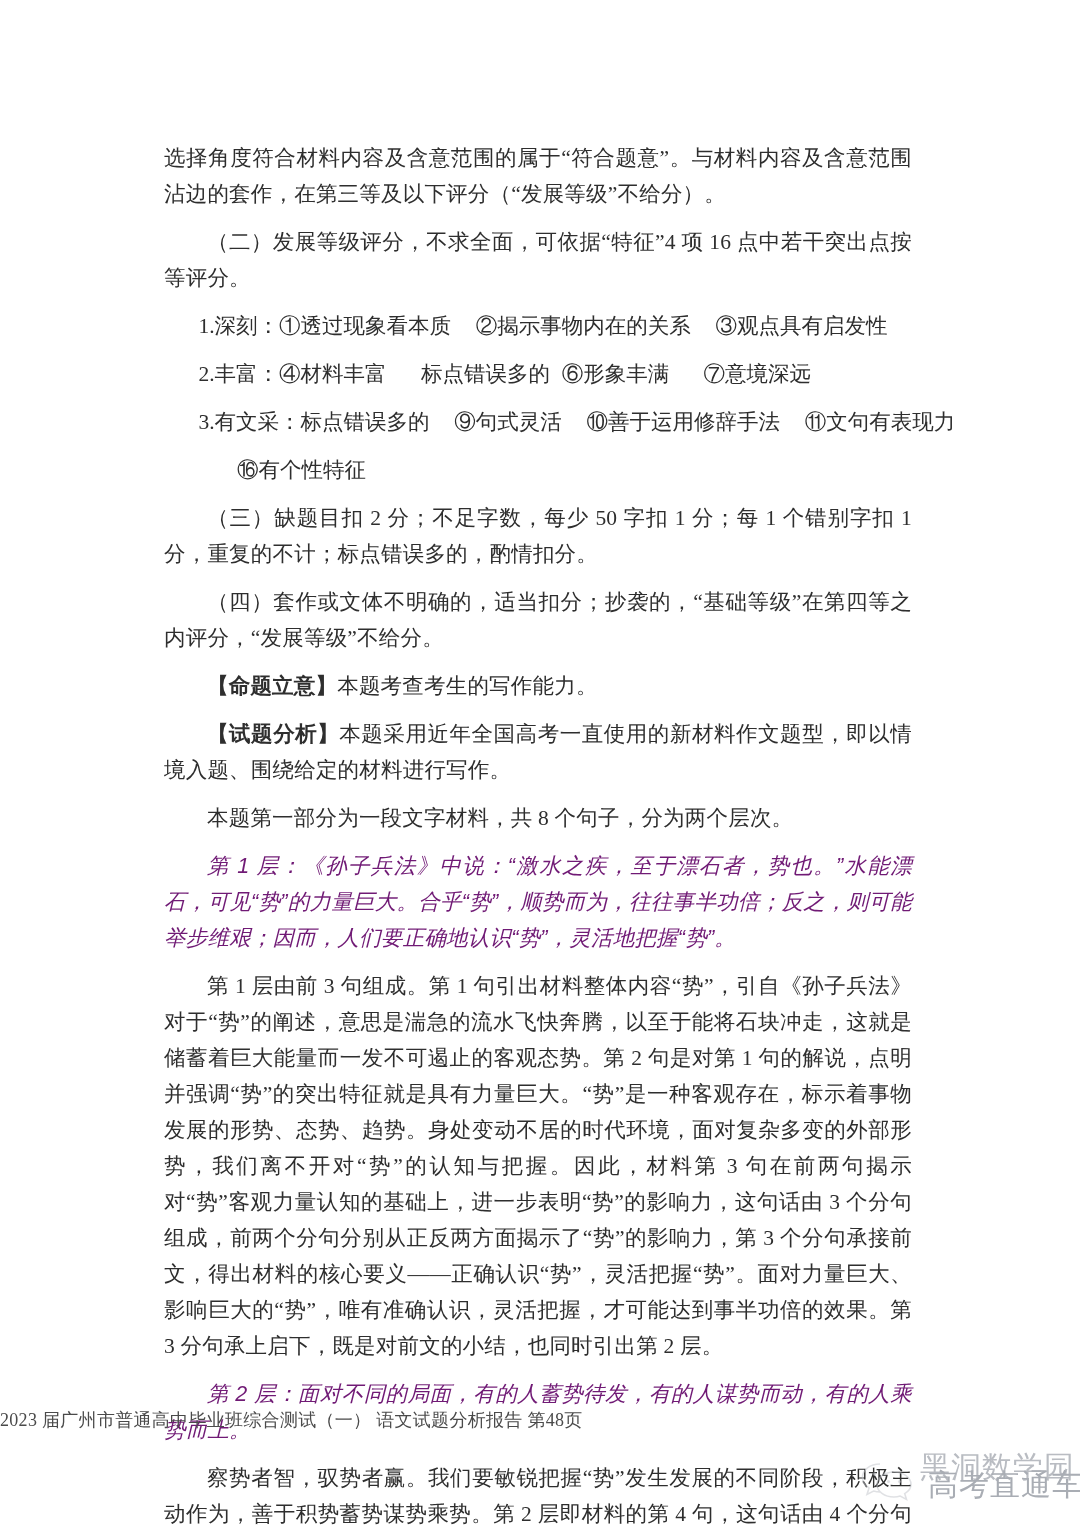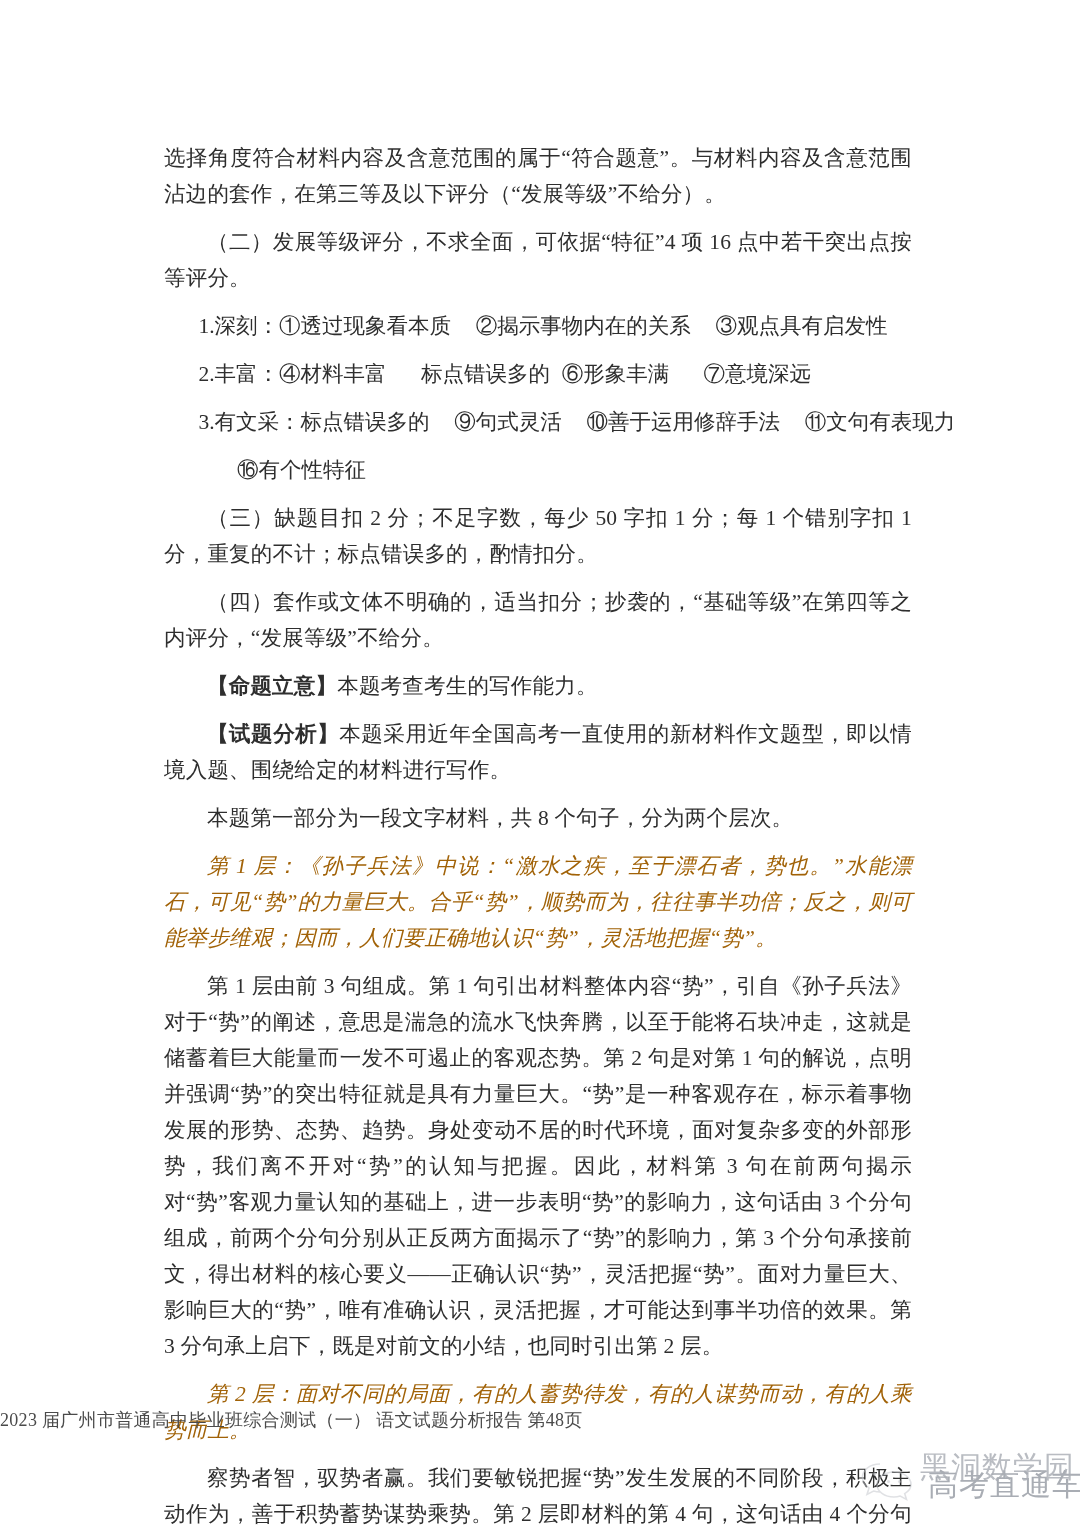--- a/index.html
+++ b/index.html
@@ -28,23 +28,23 @@
     margin: 12px;
     text-align: justify;
     text-justify: inter-ideograph;
     letter-spacing: 0.2px;
     color: #2e2e2e;
   }
   .indent { text-indent: 2em; }
   .indent1 { text-indent: 1.6em; }
   .indent3 { text-indent: 3.4em; }
   .kai {
-    font-family: Liberation Serif, serif;
+    font-family: Liberation Sans, sans-serif;
     font-style: italic;
-    color: #a16207;
+    color: #701a75;
   }
   .bracket-head { font-weight: 700; }
   .list-line {
     font-size: 21.5px;
     line-height: 36px;
     margin: 12px;
     white-space: nowrap;
     color: #2e2e2e;
   }
   .sp-s { display: inline-block; width: 0.55em; }

